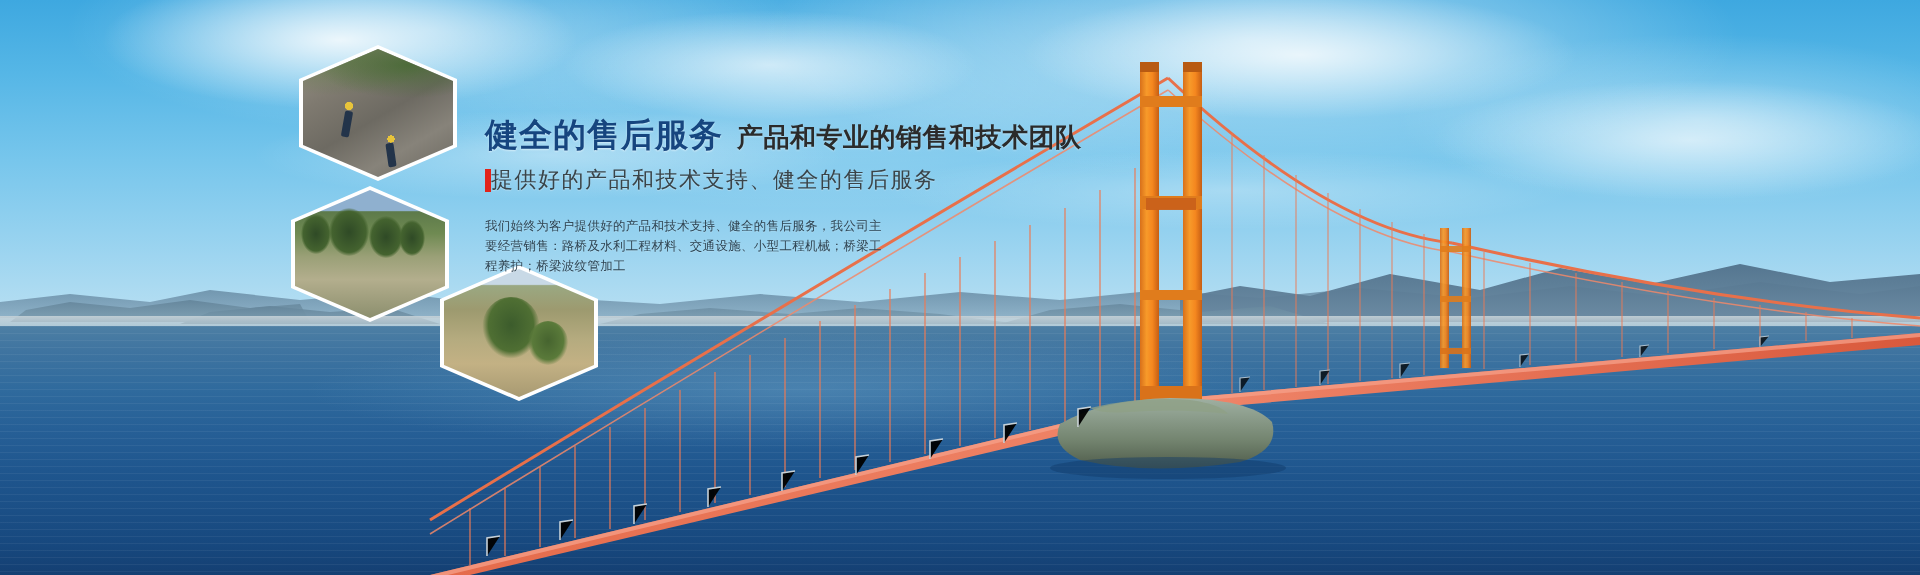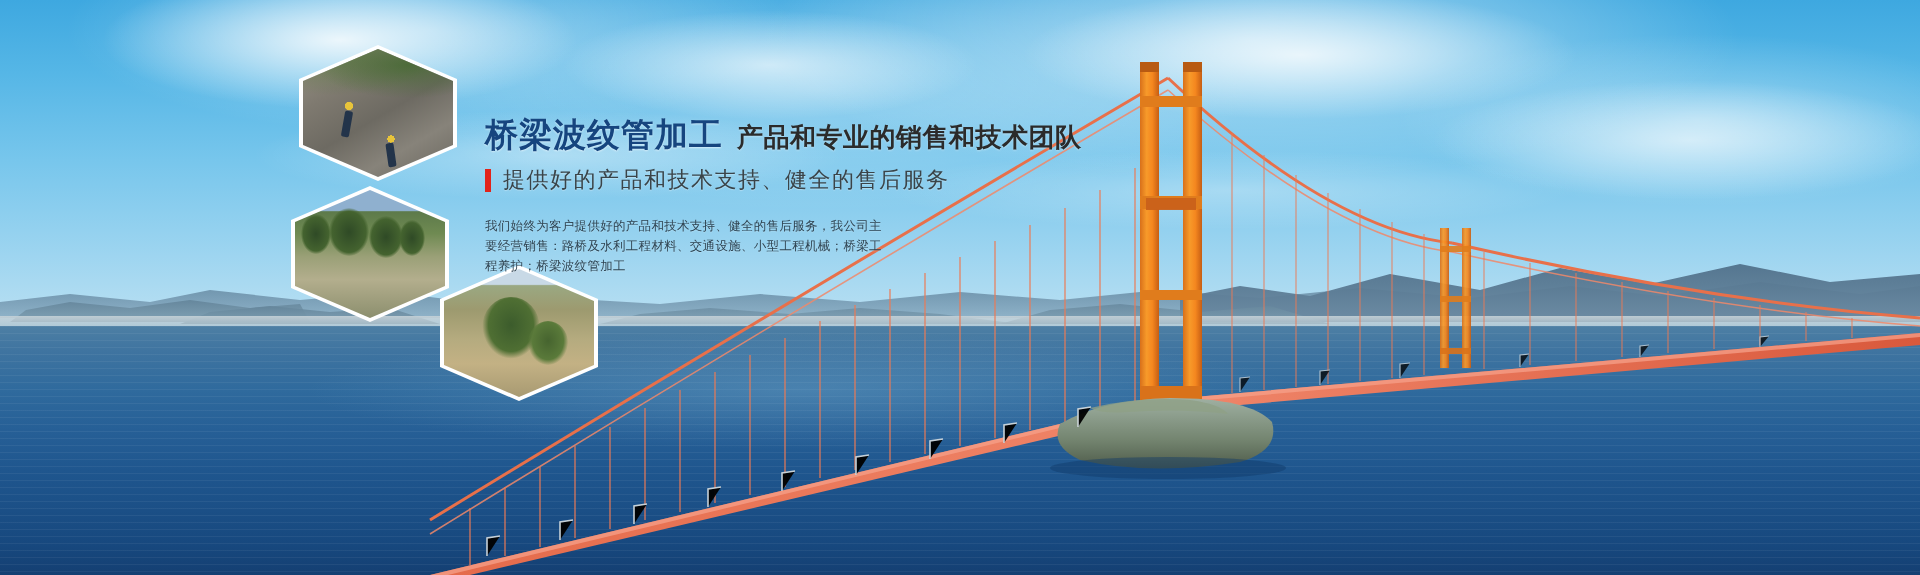--- a/index.html
+++ b/index.html
@@ -162,21 +162,21 @@
   .headline .h-main {
     font-size:33px; font-weight:bold; color:#16457f; letter-spacing:1px;
     text-shadow:0 1px 2px rgba(255,255,255,.55);
   }
   .headline .h-sub {
     font-size:26px; font-weight:bold; color:#2b2b2b; letter-spacing:.5px;
     margin-left:14px; text-shadow:0 1px 2px rgba(255,255,255,.35);
   }
 
   .subheadline {
-    display:flex; align-items:center; gap:12px;
+    display:flex; align-items:center; gap:0;
     margin-bottom:16px; white-space:nowrap;
   }
   .redbar { width:6px; height:23px; background:#e2231a; flex:none; }
   .subheadline-text {
     font-size:22px; color:#3a4449; letter-spacing:1.5px;
     text-shadow:0 1px 1px rgba(255,255,255,.3);
   }
 
   .body-copy {
     font-size:12.5px; line-height:20px; color:#2f4452; max-width:400px;
@@ -362,21 +362,21 @@
     <div class="hex-inner">
       <div class="photo-slope"></div>
       <div class="slope-bush"></div>
       <div class="slope-bush2"></div>
     </div>
   </div>
 
   <div class="textblock">
 
     <div class="headline">
-      <span class="h-main">桥梁波纹管加工</span><span class="h-sub">产品和专业的销售和技术团队</span>
+      <span class="h-main">健全的售后服务</span><span class="h-sub">产品和专业的销售和技术团队</span>
     </div>
 
     <div class="subheadline">
       <span class="redbar"></span>
       <span class="subheadline-text">提供好的产品和技术支持、健全的售后服务</span>
     </div>
 
     <p class="body-copy">我们始终为客户提供好的产品和技术支持、健全的售后服务，我公司主要经营销售：路桥及水利工程材料、交通设施、小型工程机械；桥梁工程养护；桥梁波纹管加工</p>
   </div>
 

